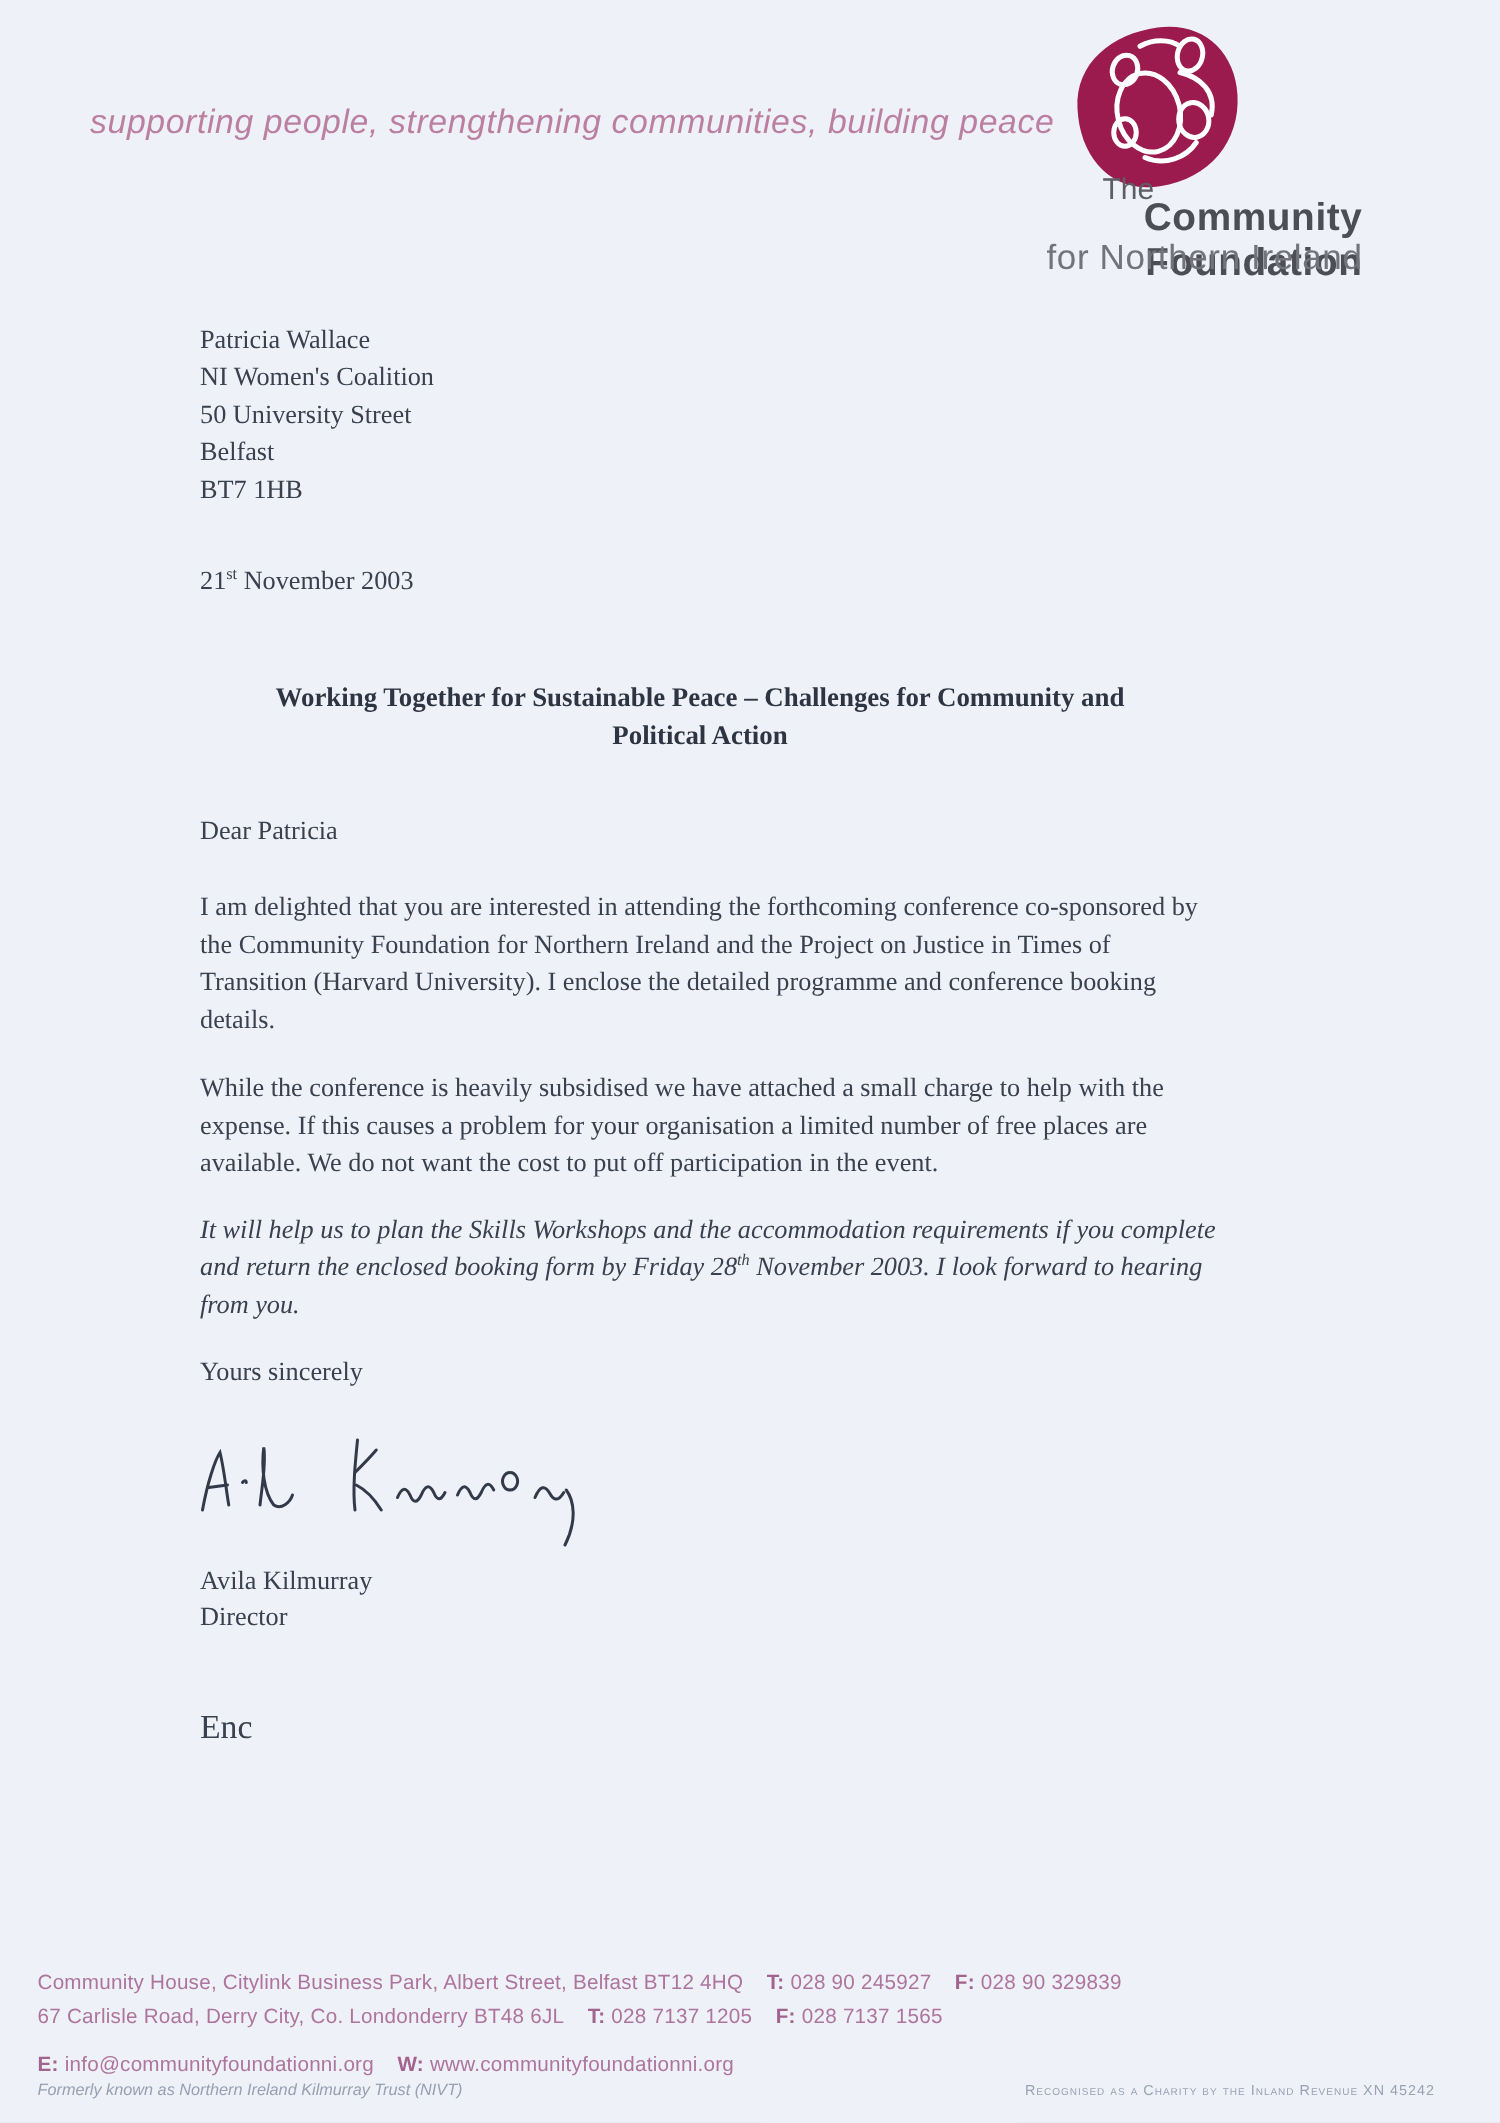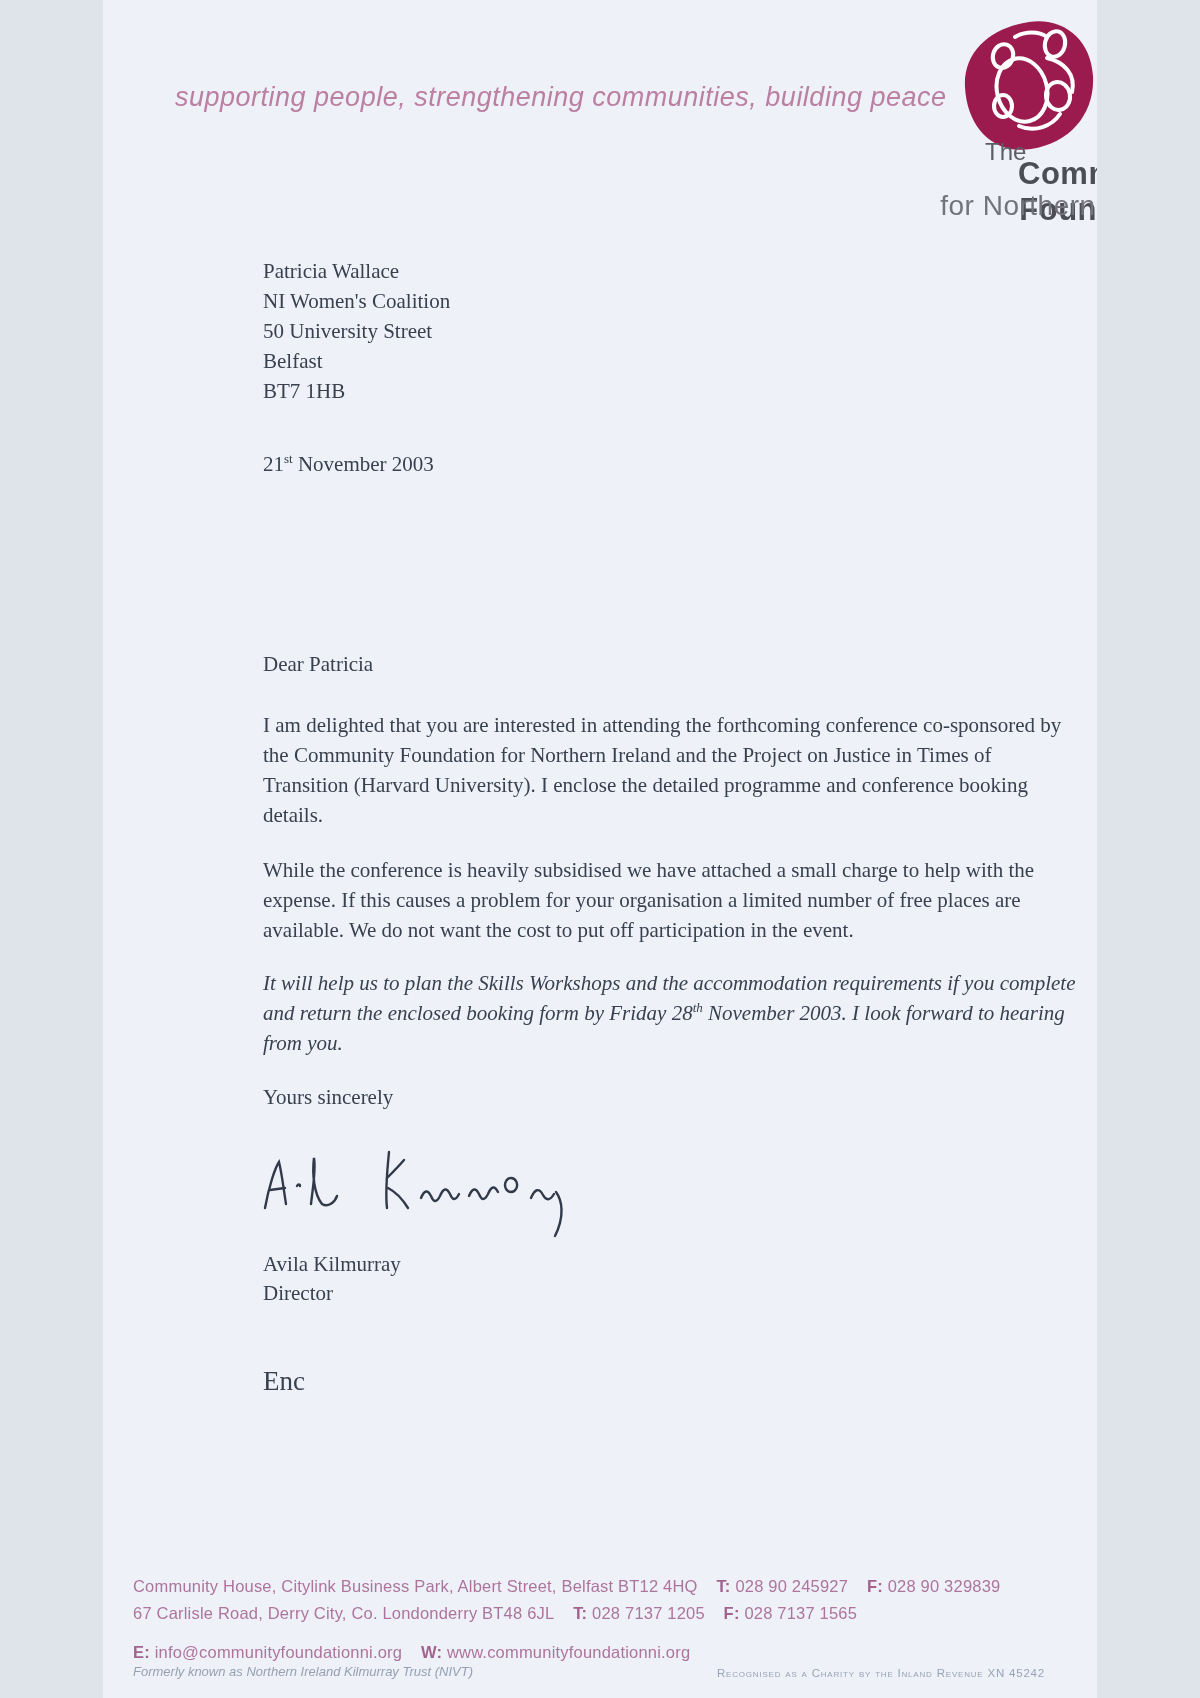--- a/index.html
+++ b/index.html
@@ -1,18 +1,18 @@
 <!DOCTYPE html>
 <html><head>
 <meta charset="utf-8">
 <style>
   html,body{margin:0;padding:0;background:#dfe3ea;}
   .page{
     position:relative;
-    width:994px;height:1698px;
+    width:1200px;height:1698px;
     margin:0 auto;
     background:#eef1f7;
     font-family:"Liberation Serif", serif;
     color:#39414f;
     overflow:hidden;
   }
   
   .tagline{
     position:absolute;left:72px;top:82px;
     font-family:"Liberation Sans", sans-serif;
@@ -103,20 +103,24 @@
   <div class="addr">
     <div>Patricia Wallace</div>
     <div>NI Women's Coalition</div>
     <div>50 University Street</div>
     <div>Belfast</div>
     <div>BT7 1HB</div>
   </div>
 
   <div class="date"><span>21</span><sup>st</sup> <span>November 2003</span></div>
 
+  <div class="subject">
+    <div>Working Together for Sustainable Peace – Challenges for Community and</div>
+    <div>Political Action</div>
+  </div>
 
   <div class="salutation">Dear Patricia</div>
 
   <div class="para p1">I am delighted that you are interested in attending the forthcoming conference co-sponsored by the Community Foundation for Northern Ireland and the Project on Justice in Times of Transition (Harvard University). I enclose the detailed programme and conference booking details.</div>
   <div class="para p2">While the conference is heavily subsidised we have attached a small charge to help with the expense.  If this causes a problem for your organisation a limited number of free places are available.  We do not want the cost to put off participation in the event.</div>
   <div class="para p3"><span>It will help us to plan the Skills Workshops and the accommodation requirements if you complete and return the enclosed booking form by Friday 28</span><sup>th</sup> <span>November 2003.  I look forward to hearing from you.</span></div>
 
   <div class="closing">Yours sincerely</div>
 
   <svg class="signature" viewBox="0 0 370 105" xmlns="http://www.w3.org/2000/svg">

